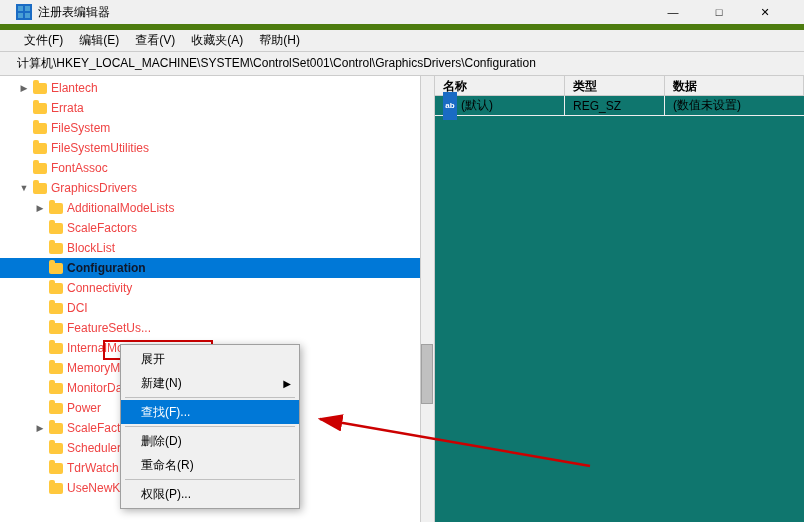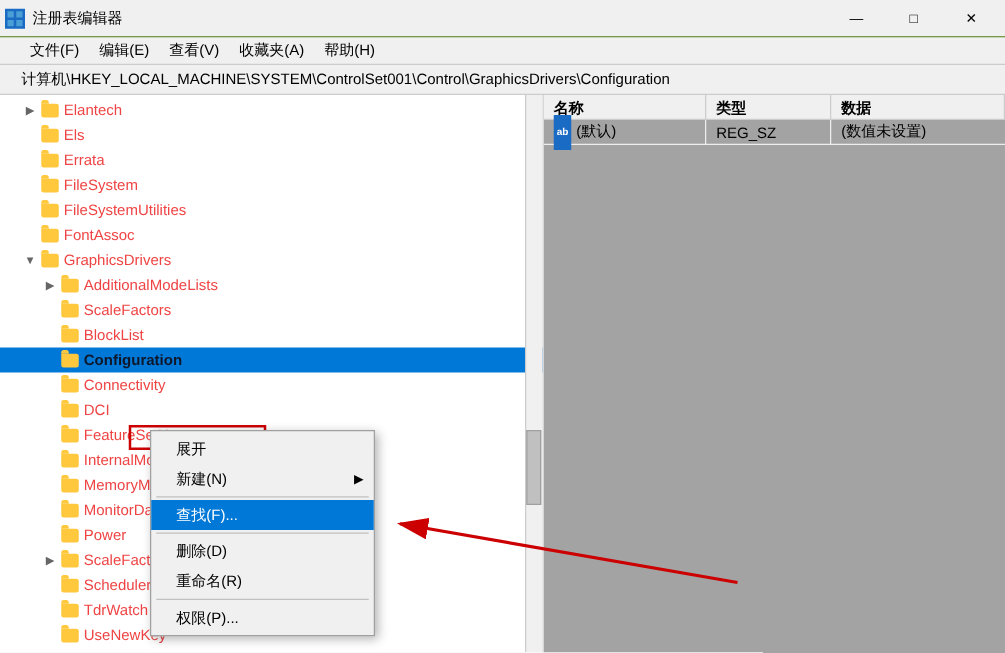--- a/index.html
+++ b/index.html
@@ -11,22 +11,22 @@
       height: 522px;
       overflow: hidden;
     }
 
     
     .title-bar {
       background: #f0f0f0;
       height: 30px;
       display: flex;
       align-items: center;
-      padding: 0 4px;
-      border-bottom: 1px solid #4d7c0f;
+      padding: 0 16px;
+      border-bottom: 6px solid #4d7c0f;
       user-select: none;
     }
     .title-bar-icon {
       width: 16px;
       height: 16px;
       margin-right: 6px;
       background: #1a6bc4;
       display: flex;
       align-items: center;
       justify-content: center;
@@ -168,21 +168,21 @@
     }
     .item-text {
       font-size: 12px;
       color: #ef4444;
       line-height: 20px;
     }
 
     
     .right-panel {
       flex: 1;
-      background: #a3a3a3;
+      background: #0f766e;
       overflow: hidden;
     }
     .right-header {
       display: flex;
       height: 20px;
       background: #f0f0f0;
       border-bottom: 1px solid #ccc;
     }
     .right-col-header {
       display: flex;
@@ -329,27 +329,20 @@
     <div class="tree-list">
 
       <div class="tree-item indent-1">
         <div class="expander">▶</div>
         <div class="folder-icon">
             <div class="folder-yellow"></div>
           </div>
         <span class="item-text">Elantech</span>
       </div>
 
-      <div class="tree-item indent-1">
-        <div class="expander"></div>
-        <div class="folder-icon">
-            <div class="folder-yellow"></div>
-          </div>
-        <span class="item-text">Els</span>
-      </div>
 
       <div class="tree-item indent-1">
         <div class="expander"></div>
         <div class="folder-icon">
             <div class="folder-yellow"></div>
           </div>
         <span class="item-text">Errata</span>
       </div>
 
       <div class="tree-item indent-1">

